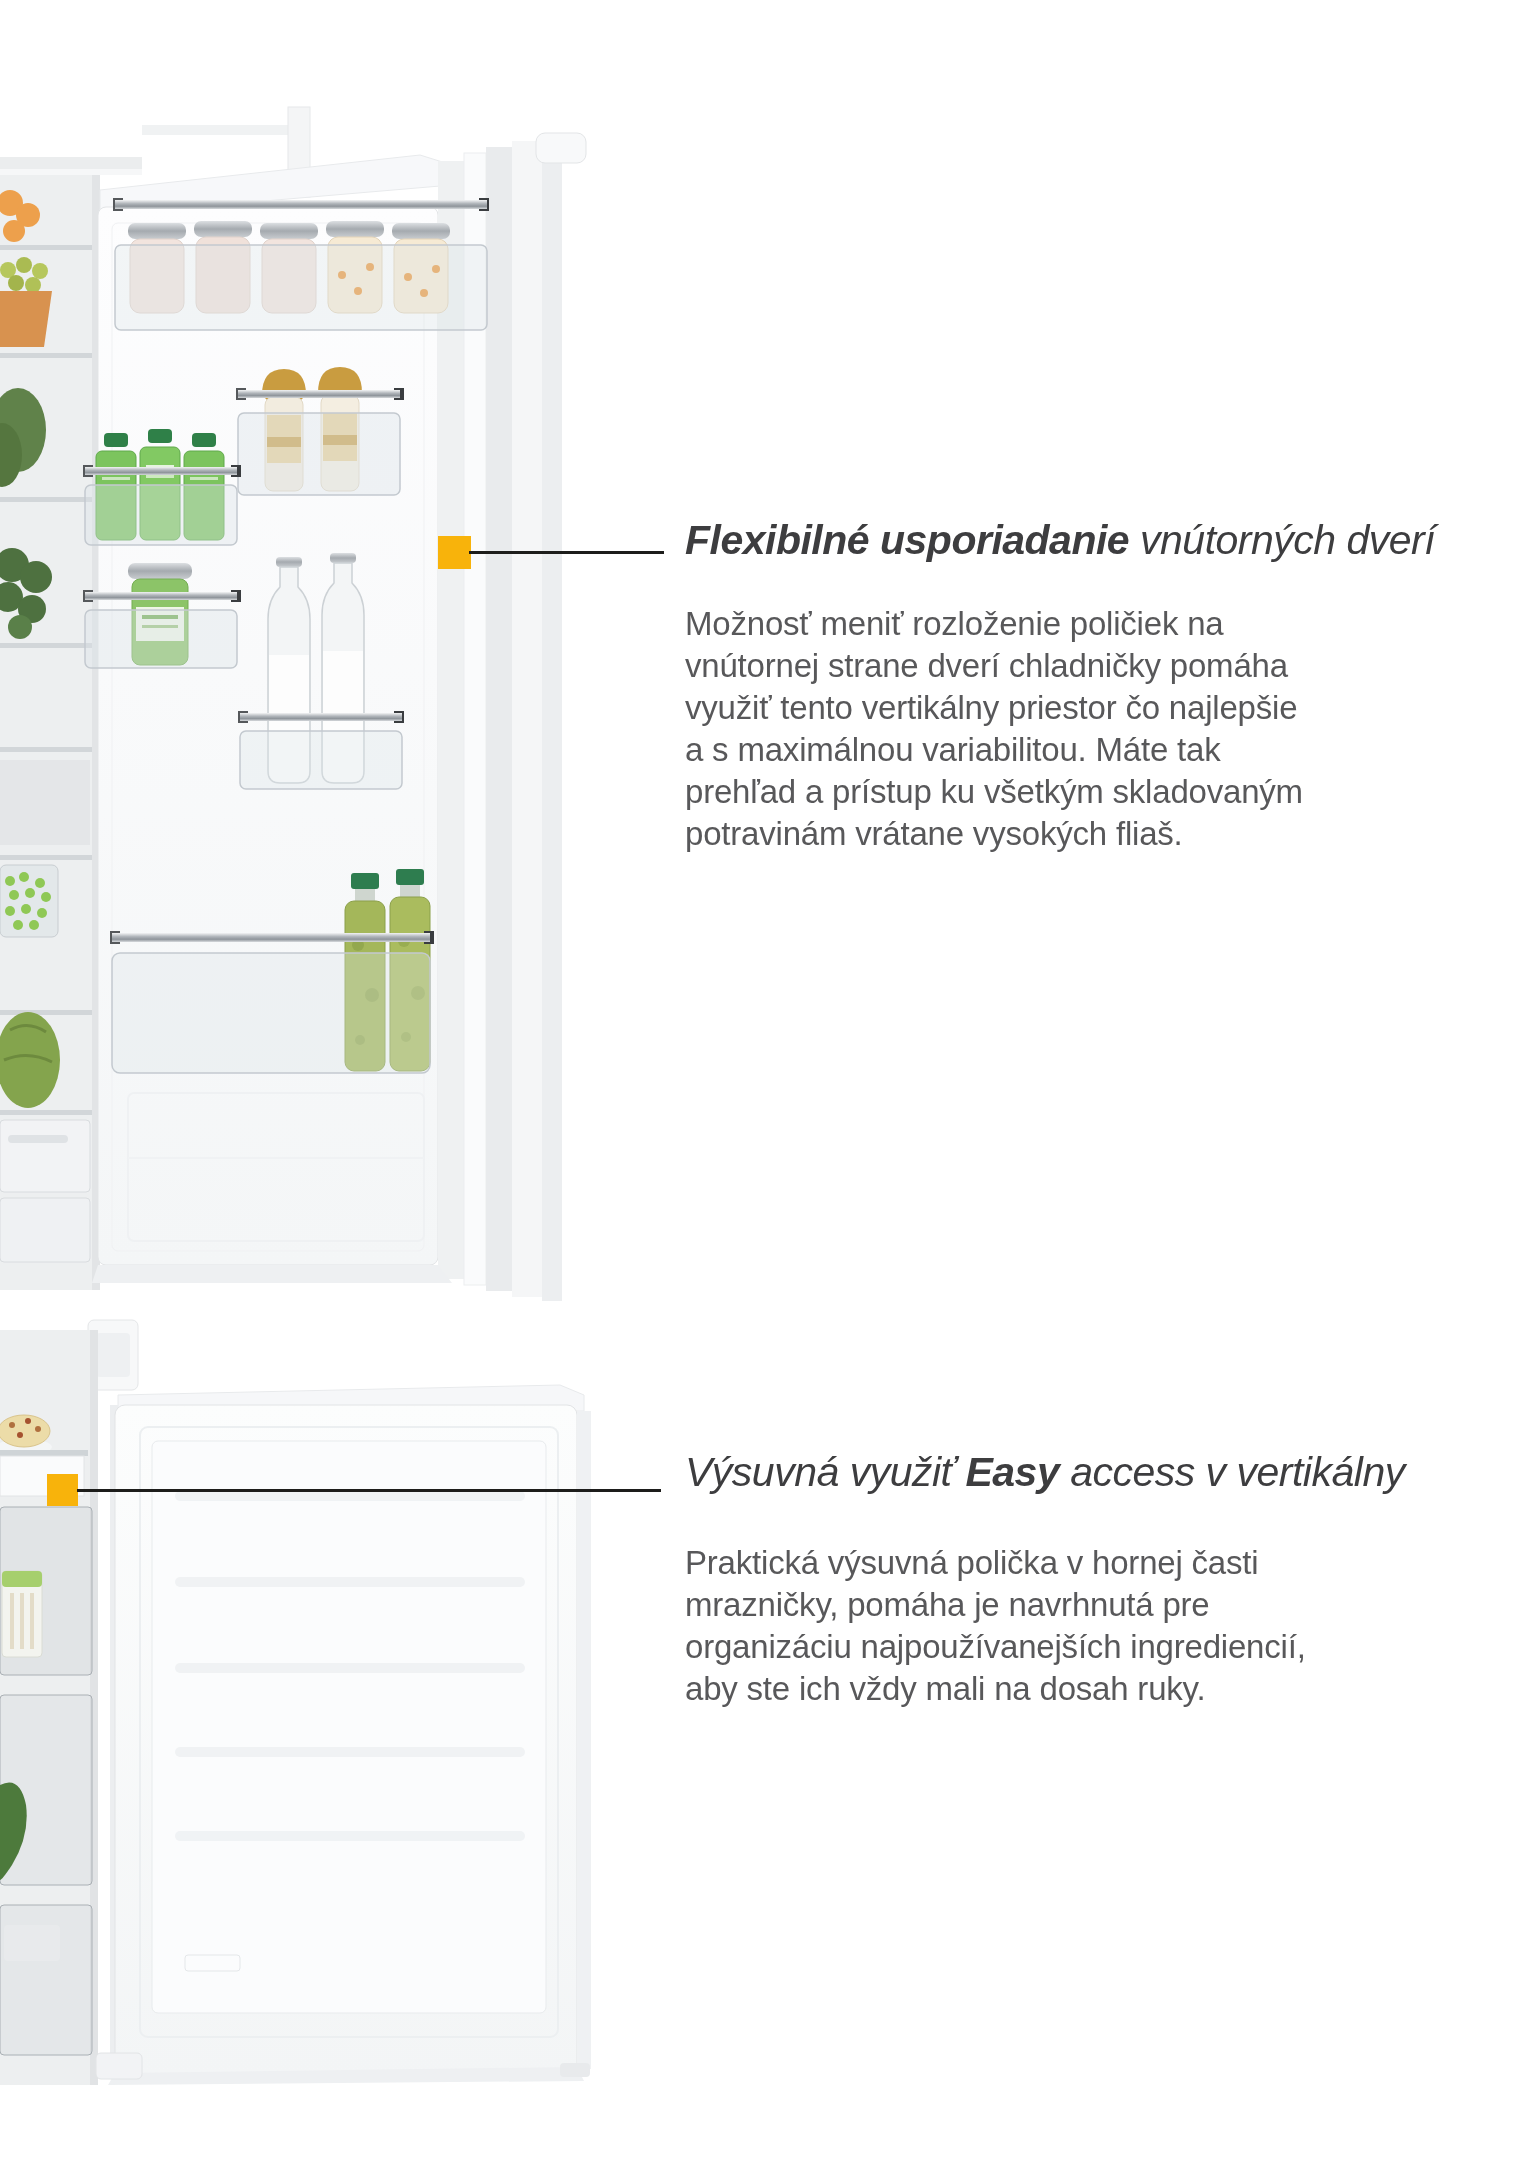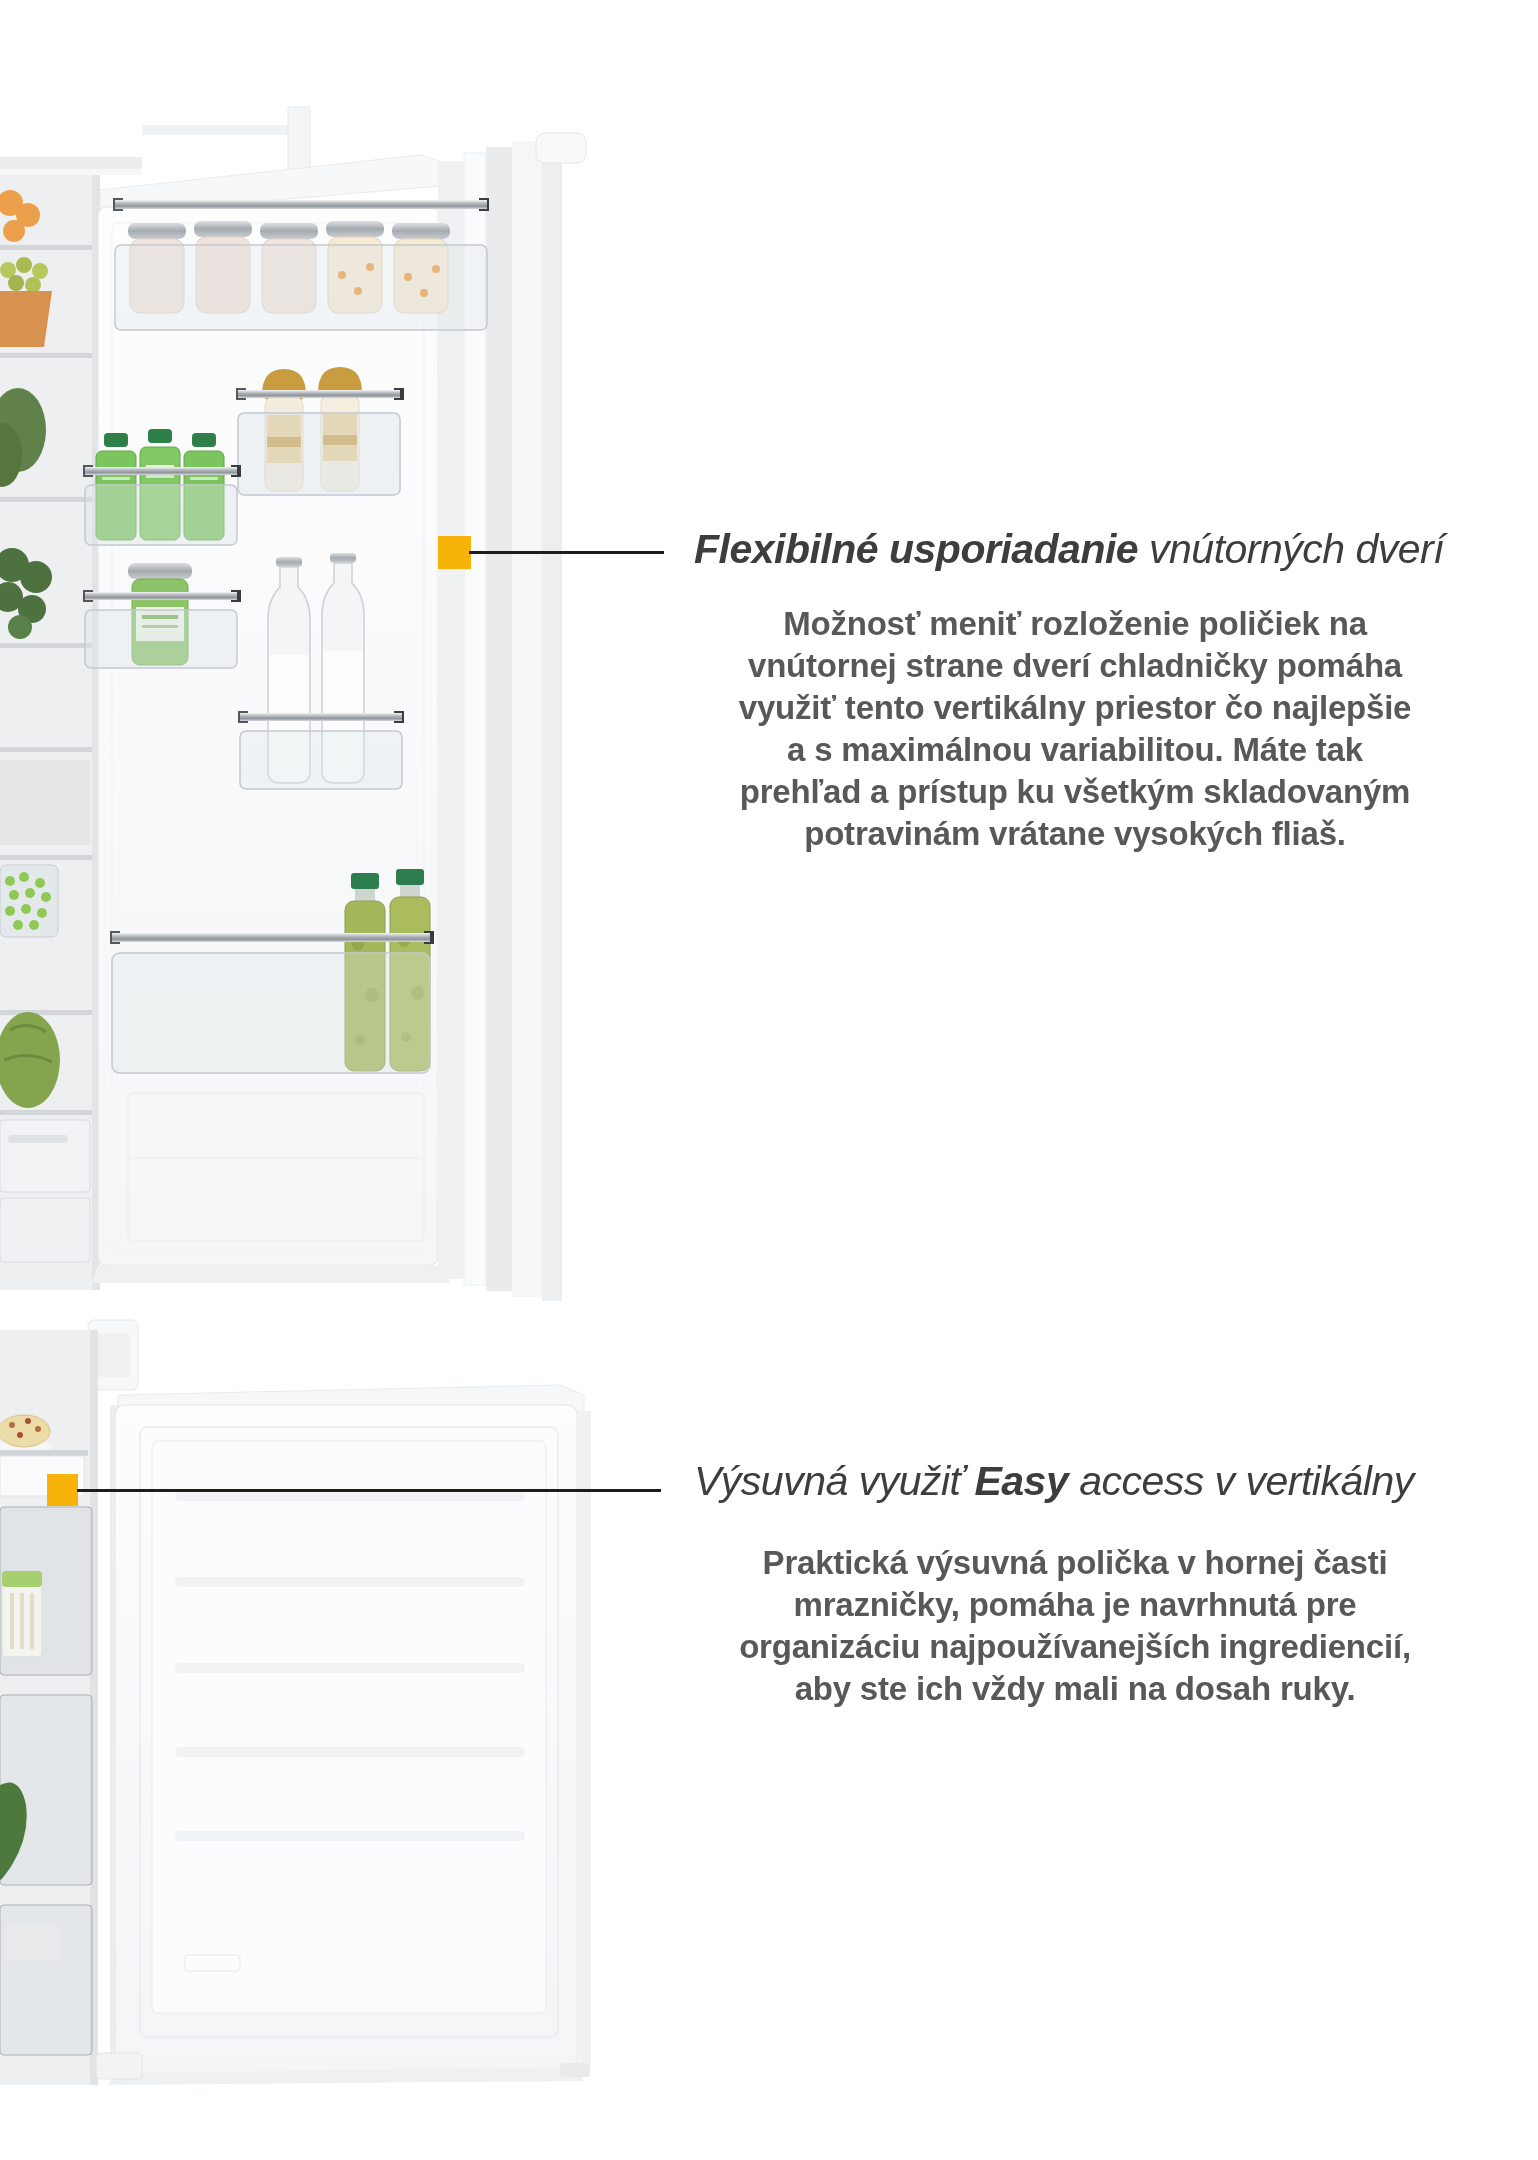--- a/index.html
+++ b/index.html
@@ -10,27 +10,27 @@
   .photo{position:absolute;left:0;top:95px;width:665px;height:1995px;}
   .photo svg{display:block;width:665px;height:1995px;}
   .marker{position:absolute;width:33px;height:33px;}
   .marker.m1{left:438px;top:536px;}
   .marker.m2{left:47px;top:1474px;width:31px;height:32px;}
   .connector{position:absolute;height:3px;}
   .connector.c1{left:469px;top:551px;width:195px;}
   .connector.c2{left:77px;top:1489px;width:584px;}
   .callout{position:absolute;left:685px;}
   .heading{
-    margin:9px;font-style:italic;font-size:41px;line-height:48px;
+    margin:0;font-style:italic;font-size:41px;line-height:48px;
     letter-spacing:-0.5px;font-weight:400;white-space:nowrap;text-align:right;
   }
   .heading .b{font-weight:700;}
   .bodytext{
     margin:0;font-size:33px;line-height:42px;letter-spacing:-0.2px;
-    white-space:pre-line;width:780px;font-weight:700;text-align:center;
+    white-space:pre-line;width:780px;font-weight:400;
   }
   .h1{top:516px;}
   .p1{top:603px;}
   .h2{top:1448px;}
   .p2{top:1542px;}
 </style>
 </head>
 <body style="background: rgb(255, 255, 255);">
 
 <div class="photo">

